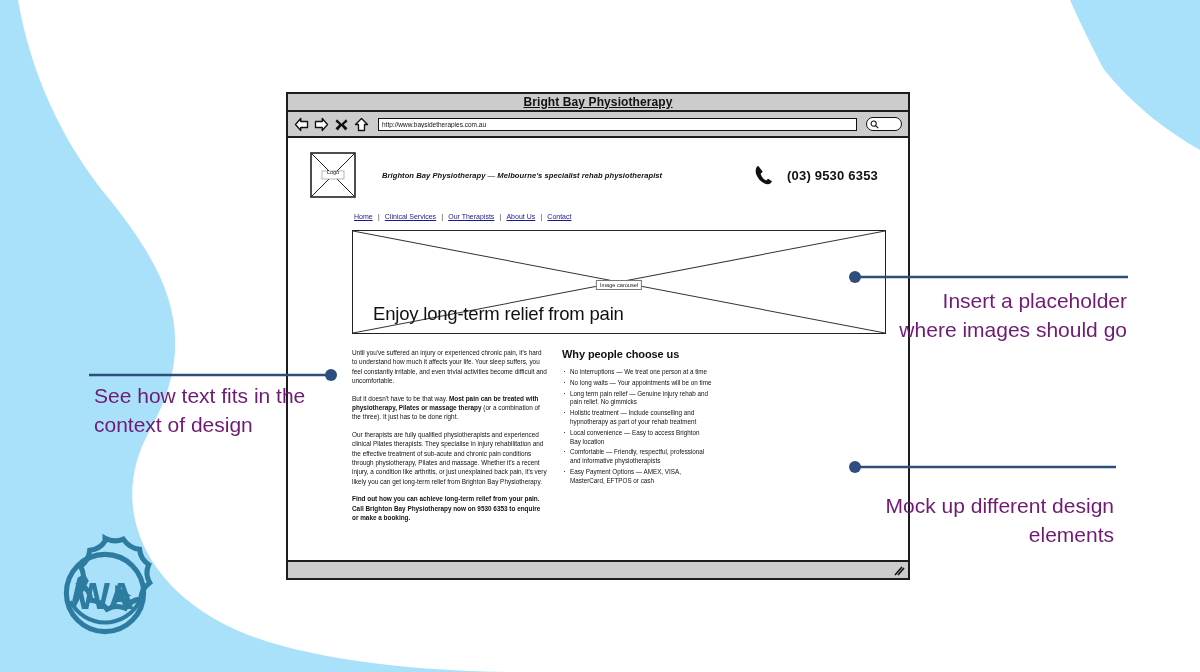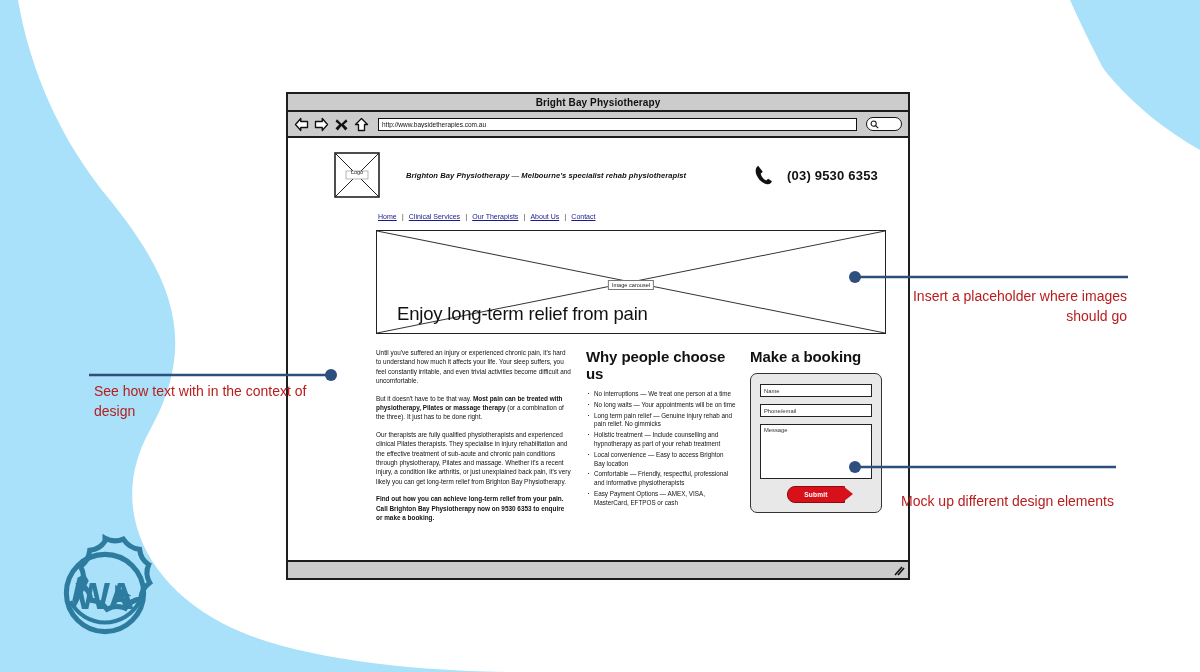--- a/index.html
+++ b/index.html
@@ -16,38 +16,38 @@
 
   
   #browser-window{
     position:absolute;left:286px;top:92px;width:624px;height:488px;
     background:#ffffff;border:2px solid #1d1d1d;box-sizing:border-box;
   }
   #title-bar{
     height:16px;background:#cccccc;border-bottom:2px solid #1d1d1d;
     display:flex;align-items:center;justify-content:center;
   }
-  #title-bar-text{font-size:10px;color:#111;letter-spacing:.1px;font-weight:600;}
+  #title-bar-text{font-size:12px;color:#111;letter-spacing:.1px;font-weight:600;text-decoration:underline;}
   #nav-bar{
     height:26px;background:#cccccc;border-bottom:2px solid #1d1d1d;
     display:flex;align-items:center;padding:0 6px;box-sizing:border-box;gap:5px;
   }
   .nav-btn{width:15px;height:15px;flex:0 0 auto;cursor:pointer;}
   #url-field{
     flex:1 1 auto;height:13px;background:#fff;border:1px solid #111;
     display:flex;align-items:center;padding:0 3px;box-sizing:border-box;margin:0 4px;
   }
   #url-text{font-size:6.5px;color:#111;white-space:nowrap;overflow:hidden;}
   #search-pill{
     width:36px;height:14px;border:1.5px solid #111;border-radius:7px;background:#fff;
     display:flex;align-items:center;padding-left:3px;box-sizing:border-box;flex:0 0 auto;
   }
 
   #page-viewport{
-    position:absolute;left:0;right:0;top:44px;bottom:18px;background:#fff;overflow:hidden;margin-left:24px;
+    position:absolute;left:0;right:0;top:44px;bottom:18px;background:#fff;overflow:hidden;
   }
   #status-bar{
     position:absolute;left:0;right:0;bottom:0;height:16px;background:#cccccc;
     border-top:2px solid #1d1d1d;
   }
   #resize-grip{position:absolute;right:3px;bottom:2px;width:12px;height:10px;}
 
   
   #site-header{display:flex;align-items:center;padding:14px 22px 0 22px;}
   #logo-box{width:46px;height:46px;flex:0 0 auto;position:relative;}
@@ -83,21 +83,21 @@
   
   #columns{display:flex;padding:14px 14px 0 64px;gap:14px;align-items:flex-start;}
   #col-left{width:196px;flex:0 0 auto;}
   #col-mid{width:150px;flex:0 0 auto;}
   #col-right{width:140px;flex:0 0 auto;}
 
   #col-left p{margin:0 0 8px 0;font-size:6.4px;line-height:9.4px;color:#111;}
   #col-left p.bold{font-weight:bold;}
   #col-left p b{font-weight:bold;}
 
-  .col-heading{font-size:15px;color:#111;margin:0 0 8px 0;letter-spacing:-.1px;}
+  .col-heading{font-size:11px;color:#111;margin:0 0 8px 0;letter-spacing:-.1px;}
 
   #benefit-list{margin:0;padding:0;list-style:none;}
   #benefit-list li{
     font-size:6.3px;line-height:8.8px;color:#111;margin-bottom:2px;
     padding-left:8px;position:relative;
   }
   #benefit-list li:before{
     content:"\00B7";position:absolute;left:1px;top:-1px;font-size:9px;color:#111;
   }
 
@@ -123,21 +123,21 @@
     border-top:8.5px solid transparent;border-bottom:8.5px solid transparent;
     border-left:10px solid #d8101a;
   }
   #submit-label{
     font-size:6.6px;font-weight:bold;color:#fff;position:relative;z-index:2;
     letter-spacing:.2px;
   }
 
   
   #annotations{position:absolute;left:0;top:0;width:1200px;height:672px;pointer-events:none;}
-  .anno-text{position:absolute;font-size:14px;line-height:20px;color:#b91c1c;}
+  .anno-text{position:absolute;font-size:21px;line-height:29px;color:#701a75;}
   #anno-left-text{left:94px;top:381px;width:250px;text-align:left;}
   #anno-img-text{left:880px;top:286px;width:247px;text-align:right;}
   #anno-elem-text{left:880px;top:491px;width:234px;text-align:right;}
 </style>
 </head>
 <body>
 
 <svg id="bg-svg" viewBox="0 0 1200 672" preserveAspectRatio="none">
   <rect x="0" y="0" width="1200" height="672" fill="#a8e1f9"></rect>
   <path d="M 18,0 C 30,70 60,140 110,200 C 170,275 200,340 150,430 C 105,510 150,590 232,628 C 300,660 420,672 520,672 L 1200,672 L 1200,0 Z" fill="#ffffff"></path>
@@ -244,33 +244,20 @@
           <li>No interruptions — We treat one person at a time</li>
           <li>No long waits — Your appointments will be on time</li>
           <li>Long term pain relief — Genuine injury rehab and pain relief. No gimmicks</li>
           <li>Holistic treatment — Include counselling and hypnotherapy as part of your rehab treatment</li>
           <li>Local convenience — Easy to access Brighton Bay location</li>
           <li>Comfortable — Friendly, respectful, professional and informative physiotherapists</li>
           <li>Easy Payment Options — AMEX, VISA, MasterCard, EFTPOS or cash</li>
         </ul>
       </div>
 
-      <div id="col-right">
-        <h3 class="col-heading">Make a booking</h3>
-        <div id="booking-form">
-          <div class="form-field single">Name</div>
-          <div class="form-field single">Phone/email</div>
-          <div class="form-field" id="field-message">Message</div>
-          <div id="submit-wrap">
-            <div id="submit-button">
-              <span id="submit-label">Submit</span>
-            </div>
-          </div>
-        </div>
-      </div>
 
     </div>
   </div>
 
   <div id="status-bar">
     <svg id="resize-grip" viewBox="0 0 12 10">
       <path d="M2 9 L9 1 M5 9 L11 2" stroke="#111" stroke-width="1.6"></path>
     </svg>
   </div>
 </div>
@@ -281,15 +268,15 @@
     <line x1="856" y1="277" x2="1128" y2="277"></line>
     <line x1="856" y1="467" x2="1116" y2="467"></line>
   </g>
   <g fill="#2e4e7e">
     <circle cx="331" cy="375" r="6"></circle>
     <circle cx="855" cy="277" r="6"></circle>
     <circle cx="855" cy="467" r="6"></circle>
   </g>
 </svg>
 
-<div class="anno-text" id="anno-left-text">See how text with in the context of design</div>
+<div class="anno-text" id="anno-left-text">See how text fits in the context of design</div>
 <div class="anno-text" id="anno-img-text">Insert a placeholder where images should go</div>
 <div class="anno-text" id="anno-elem-text">Mock up different design elements</div>
 
 </body></html>

